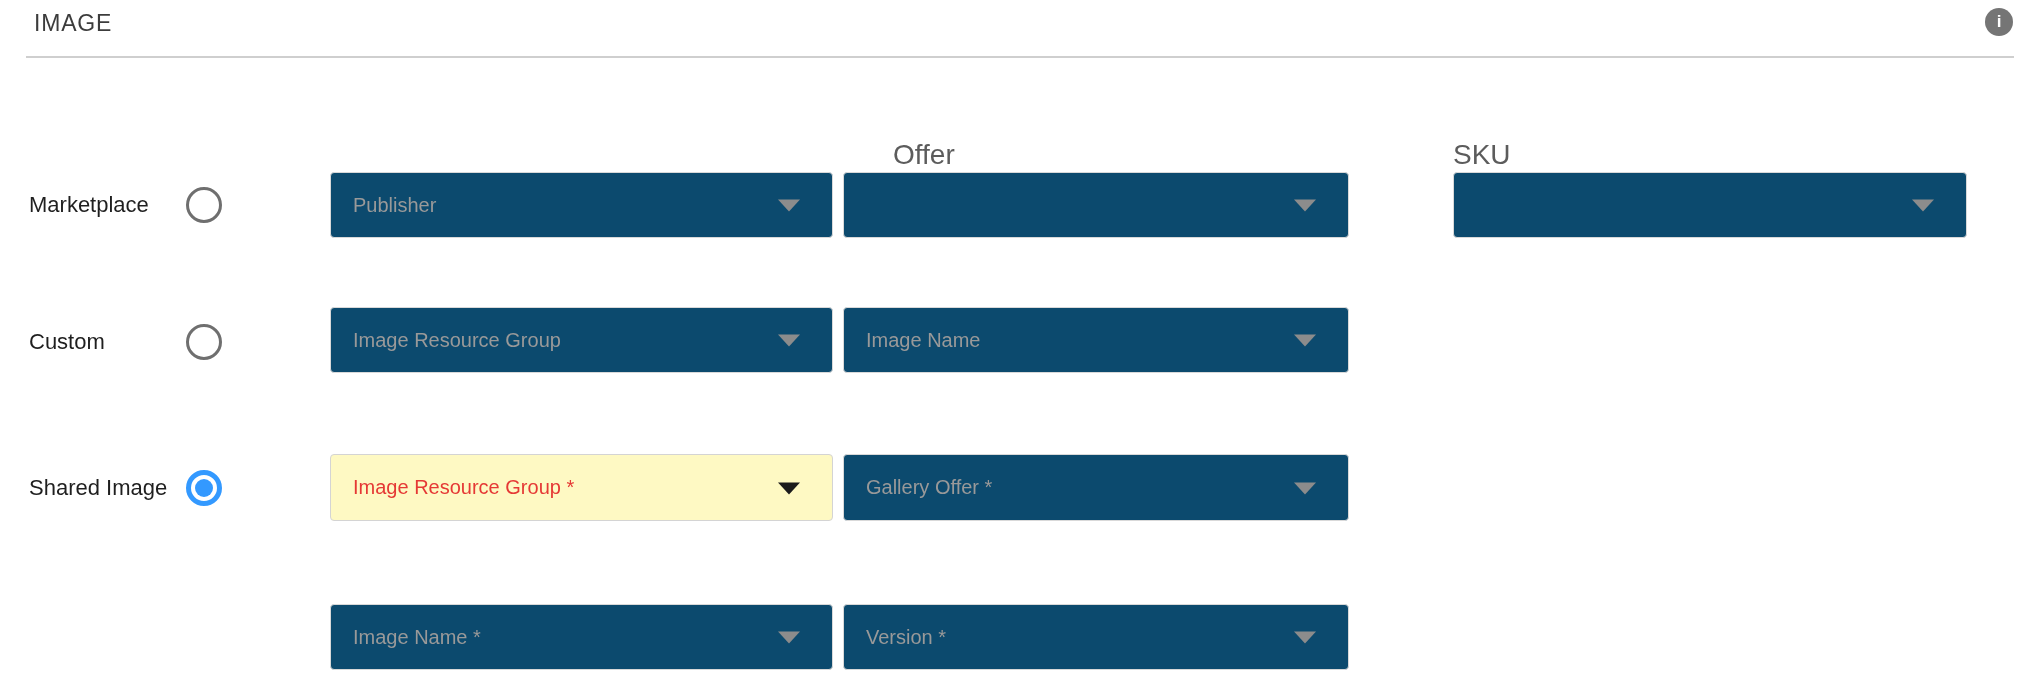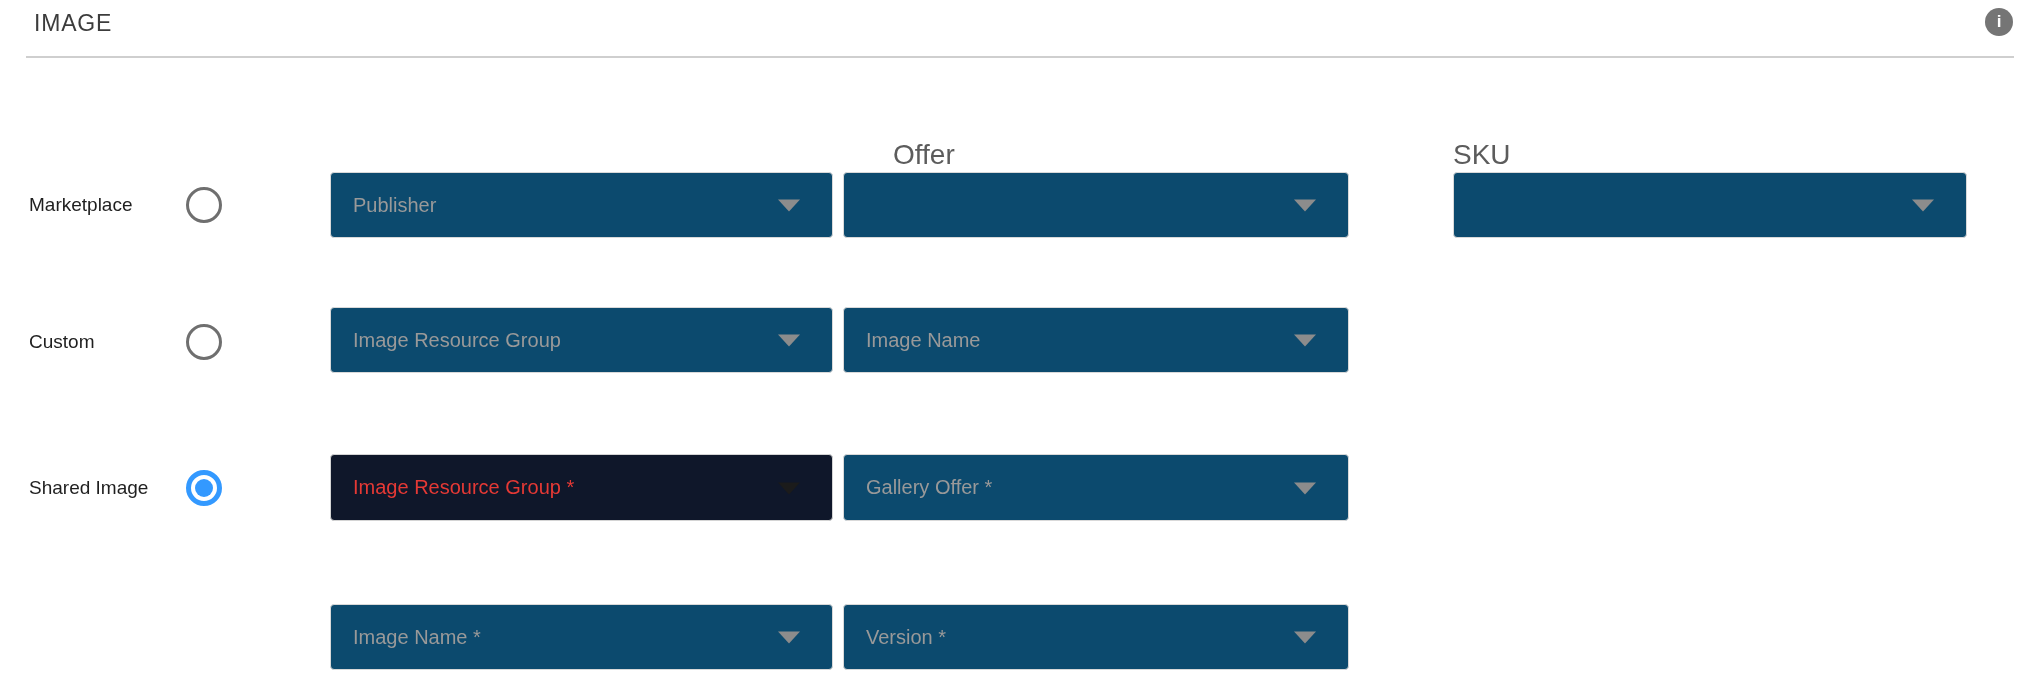--- a/index.html
+++ b/index.html
@@ -20,21 +20,21 @@
     display:flex; align-items:center; justify-content:center;
     font-size:17px; font-weight:bold; cursor:pointer;
   }
   .divider {
     position:absolute; left:26px; top:56px; width:1988px; height:2px;
     background:#cfcfcf;
   }
 
   
   .radio-label {
-    position:absolute; left:29px; font-size:19px; color:#1f1f1f;
+    position:absolute; left:29px; font-size:22px; color:#1f1f1f;
     height:24px; line-height:24px;
   }
   .radio {
     position:absolute; left:186px; width:36px; height:36px;
     border-radius:50%; border:3px solid #6f6f6f; background:#ffffff;
     cursor:pointer; display:flex; align-items:center; justify-content:center;
   }
   .radio.checked { border:5px solid #3399ff; }
   .radio .dot { width:18px; height:18px; border-radius:50%; background:transparent; }
   .radio.checked .dot { background:#3399ff; }
@@ -51,21 +51,21 @@
     display:flex; align-items:center;
     padding:0 70px 0 22px; font-size:20px; color:#999999;
     cursor:pointer; white-space:nowrap; overflow:hidden;
   }
   .dd .arrow {
     position:absolute; right:32px; top:50%; transform:translateY(-45%);
     width:0; height:0;
     border-left:11px solid transparent; border-right:11px solid transparent;
     border-top:12px solid #8c8c8c;
   }
-  .dd.active { background:#0f172a; border-color:#d4d4d4; color:#e53935;text-align:center; }
+  .dd.active { background:#fef9c3; border-color:#d4d4d4; color:#e53935;text-align:center; }
   .dd.active .arrow { border-top-color:#1b1b1b; }
 
   
   .col1 { left:330px;  width:503px; }
   .col2 { left:843px;  width:506px; }
   .col3 { left:1453px; width:514px; }
 </style>
 </head>
 <body>
 

